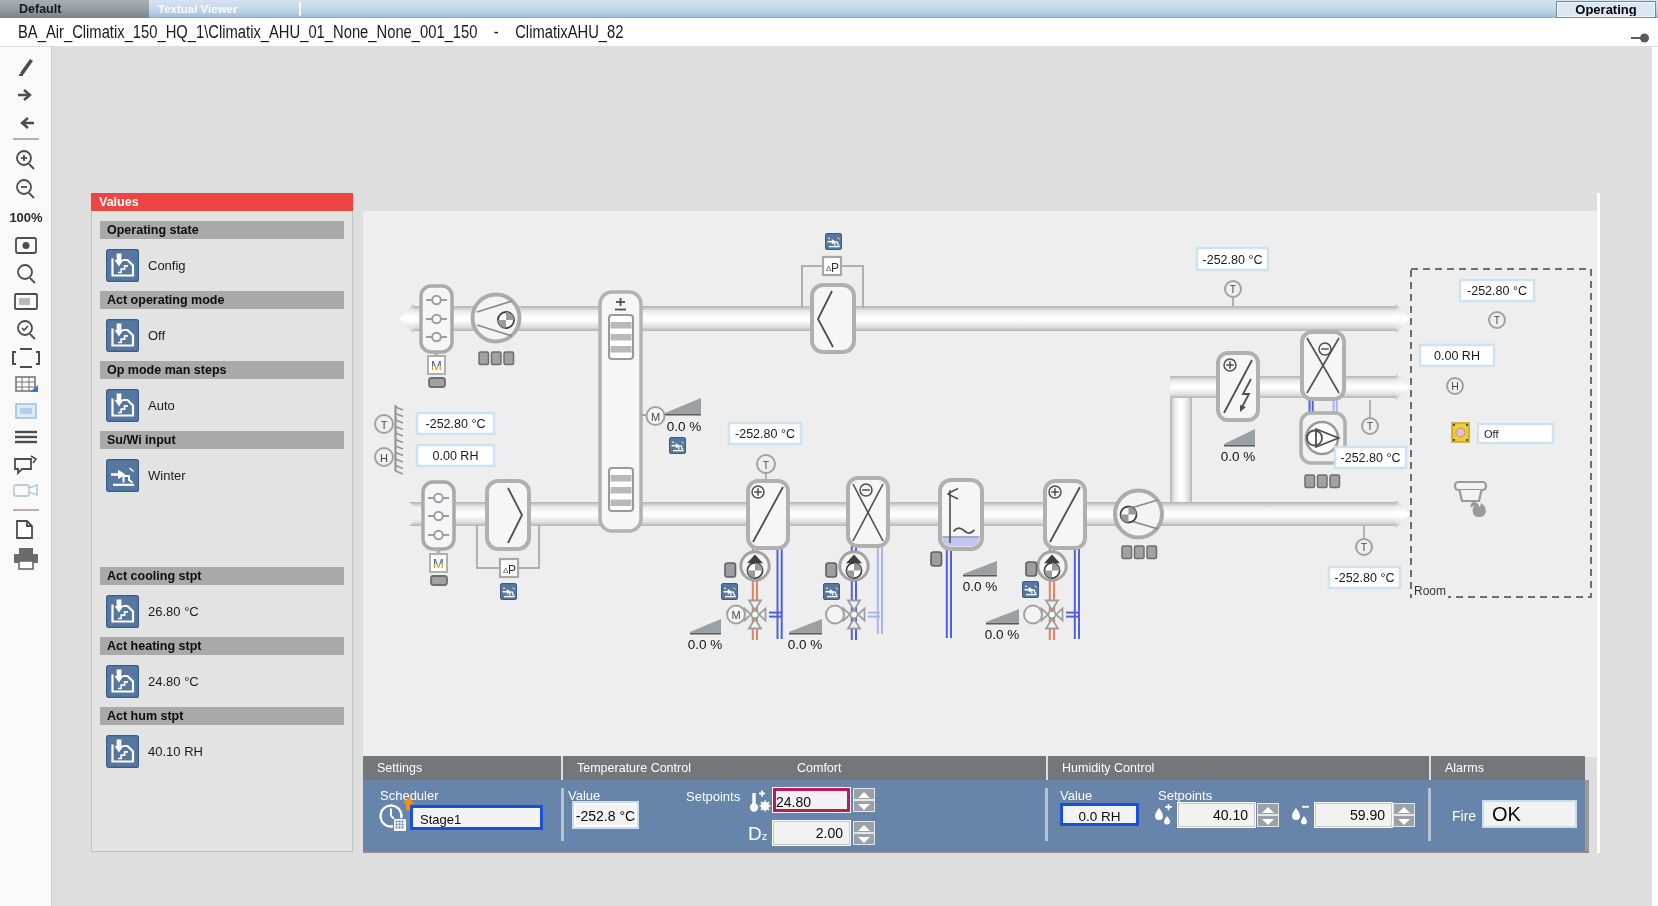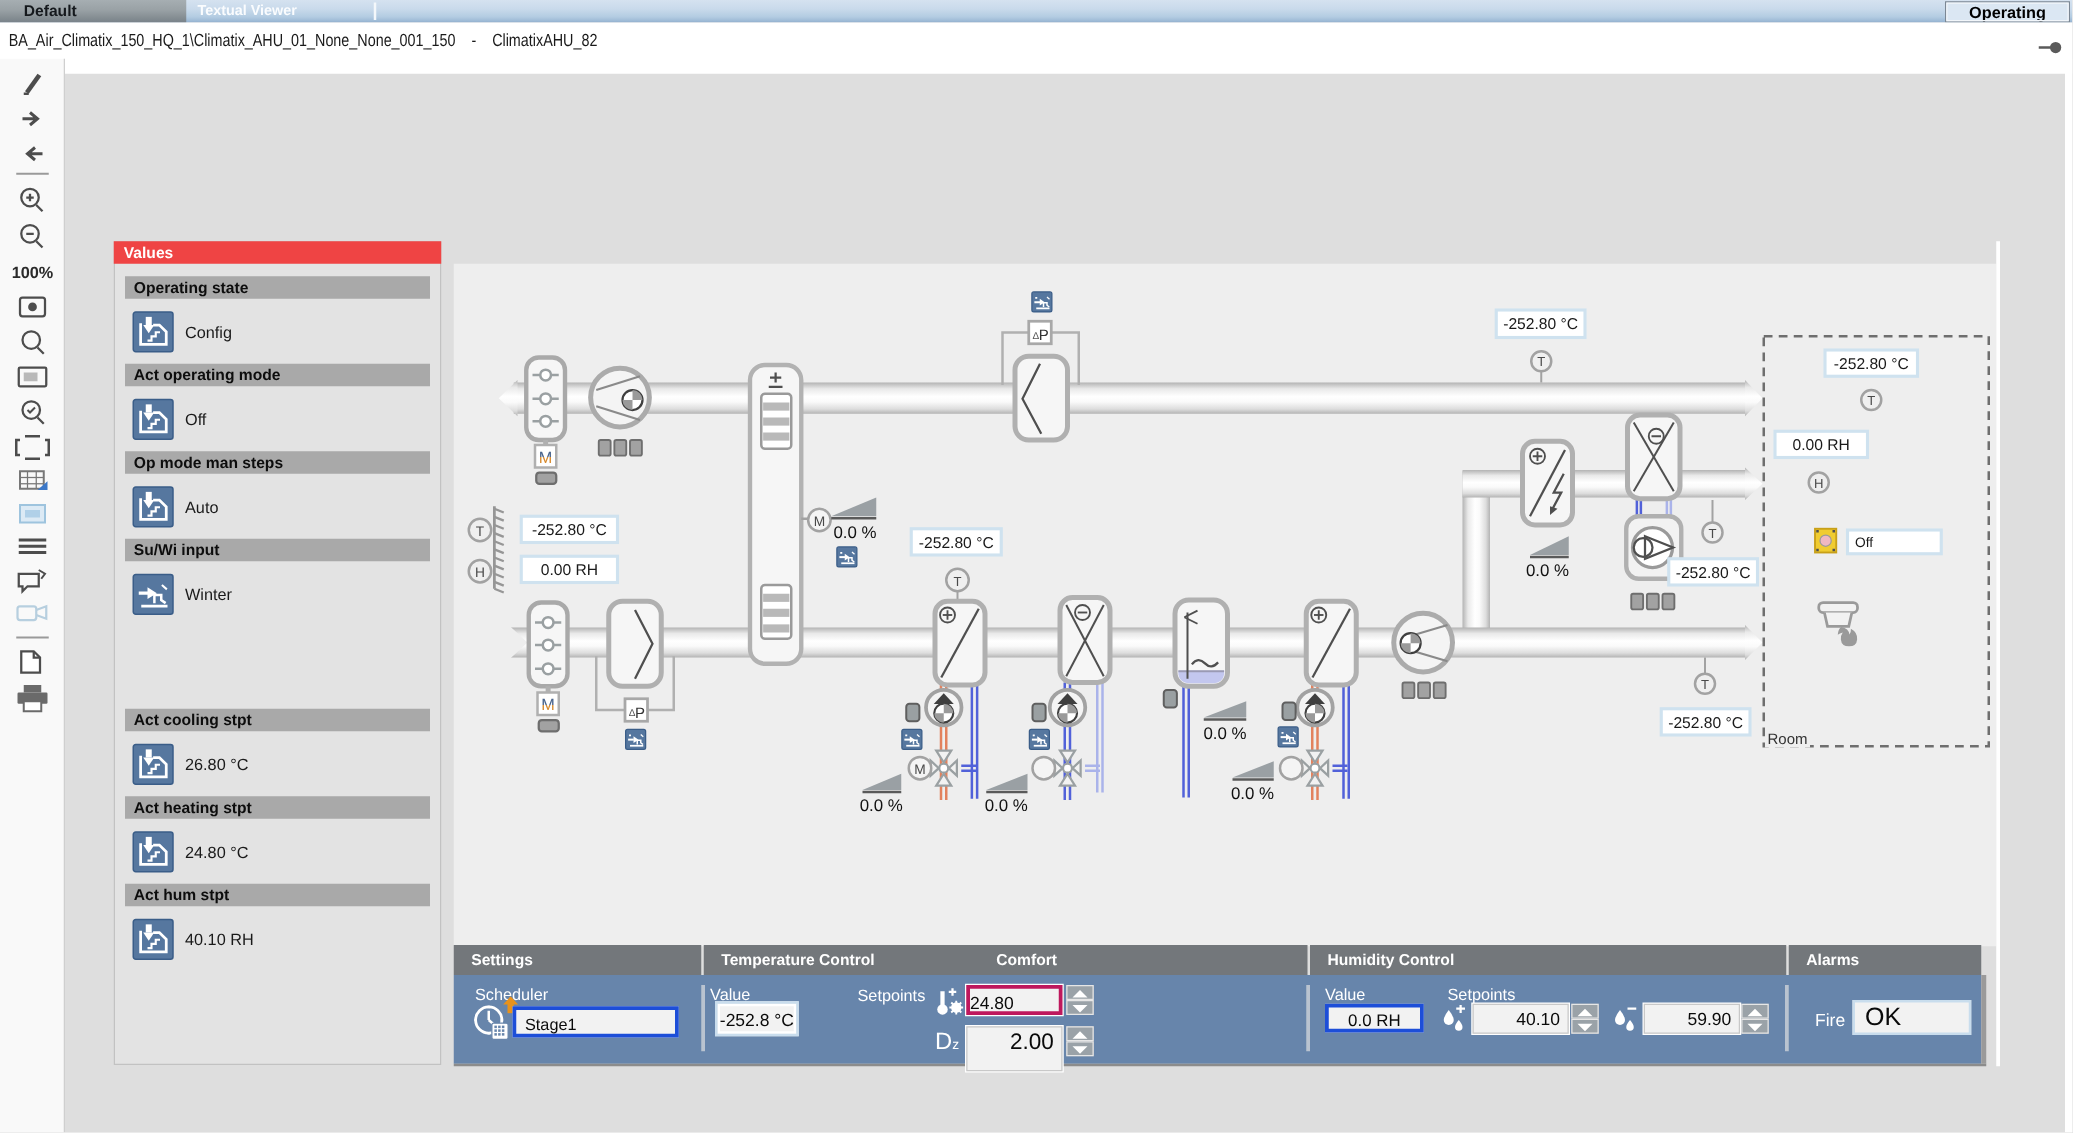--- a/index.html
+++ b/index.html
@@ -6,32 +6,32 @@
 *{box-sizing:border-box}
 .page{position:relative;width:1658px;height:906px;background:#dedede;font-family:"Liberation Sans",sans-serif;overflow:hidden}
 .abs{position:absolute}
 
 .tabbar{position:absolute;top:0;left:0;width:1658px;height:18px;background:linear-gradient(#d5e2f0 0%,#c9daeb 40%,#b3cce2 75%,#9cb9d5 94%,#8fabc9 100%)}
 .tabdef{position:absolute;top:0;left:0;width:149px;height:18px;background:linear-gradient(#a6aeb2 0%,#99a1a5 45%,#848d92 80%,#78828a 100%);color:#15191d;font-weight:bold;font-size:12.5px;line-height:18px;padding-left:19px}
 .tabtv{position:absolute;top:0;left:158px;color:#fafcfe;font-weight:bold;font-size:11.5px;line-height:19px}
 .tabsep{position:absolute;top:2px;left:299px;width:2px;height:14px;background:#f4f8fb}
 .opbtn{position:absolute;top:1px;left:1556px;width:100px;height:17px;background:#dbe7f3;border:1px solid #7b8794;outline:1px solid #f2f6fa;outline-offset:-2px;color:#000;font-weight:bold;font-size:13px;text-align:center;line-height:15px}
 
-.crumb{position:absolute;top:18px;left:0;width:1658px;height:41px;background:#ffffff;font-size:14px;color:#1a1a1a;line-height:29px;padding-left:7px}
+.crumb{position:absolute;top:18px;left:0;width:1658px;height:28px;background:#ffffff;font-size:18px;color:#1a1a1a;line-height:29px;padding-left:18px}
 
 .toolbar{position:absolute;top:47px;left:0;width:52px;height:859px;background:#f9f9f9;border-right:1px solid #cfcfcf}
 .rstrip{position:absolute;top:47px;left:1652px;width:6px;height:859px;background:#ffffff}
 
 .phead{position:absolute;background:#ef4444;color:#fff;font-weight:bold;font-size:12.5px;line-height:18px;padding-left:8px;height:18px}
 .values{position:absolute;top:193px;left:91px;width:262px;height:659px;background:#e3e3e3;border:1px solid #c2c2c2}
 .vstrip{position:absolute;left:9px;width:244px;height:18px;background:#a9a9a9;color:#0d0d0d;font-weight:bold;font-size:12.5px;line-height:18px;padding-left:7px}
 .vlab{position:absolute;left:57px;font-size:13px;color:#1a1a1a}
 .appbody{position:absolute;top:211px;left:363px;width:1234px;height:546px;background:#eeeeee}
 
-.bhead{position:absolute;top:756px;background:#73777b;color:#fff;font-weight:bold;font-size:12.5px;line-height:24px;padding-left:14px;height:24px}
+.bhead{position:absolute;top:756px;background:#73777b;color:#fff;font-weight:normal;font-size:12.5px;line-height:24px;padding-left:14px;height:24px}
 .bbody{position:absolute;top:780px;left:363px;width:1222px;height:71px;background:#6785ab}
 .bsep{position:absolute;top:788px;width:3px;height:53px;background:#b9c3d0}
 .wlab{position:absolute;color:#fff;font-size:13px}
 .inp{position:absolute;background:#f2f2f2;border:3px solid #1d4ed8;font-size:13px;color:#0a0a0a}
 .spin{position:absolute;width:22px}
 .spin div{height:12px;background:#9aa2a8;border:1px solid #e6e6e6;position:relative}
 .spin div+div{margin-top:0px}
 .tri-up{position:absolute;left:4px;top:2.5px;width:0;height:0;border-left:6px solid transparent;border-right:6px solid transparent;border-bottom:6px solid #fff}
 .tri-dn{position:absolute;left:4px;top:3px;width:0;height:0;border-left:6px solid transparent;border-right:6px solid transparent;border-top:6px solid #fff}
 </style>
@@ -571,21 +571,21 @@
   <div class="inp" style="top:788px;left:773px;width:77px;height:24px;line-height:22px;text-align:left;padding-right:6px;font-size:14px;border:3px solid #be185d;box-shadow:0 0 0 1px #fff">24.80</div>
   <div class="spin" style="top:788px;left:853px">
       <div>
         <span class="tri-up"></span>
       </div>
       <div>
         <span class="tri-dn"></span>
       </div>
     </div>
   <div class="wlab" style="top:823px;left:748px;font-size:19px">D<span style="font-size:11px">z</span></div>
-  <div class="inp" style="top:821px;left:773px;width:77px;height:36px;line-height:22px;text-align:right;padding-right:6px;font-size:18px;border:1px solid #c8c8c8;box-shadow:0 0 0 1px #fff">2.00</div>
+  <div class="inp" style="top:821px;left:773px;width:77px;height:24px;line-height:22px;text-align:right;padding-right:6px;font-size:14px;border:1px solid #c8c8c8;box-shadow:0 0 0 1px #fff">2.00</div>
   <div class="spin" style="top:821px;left:853px">
       <div>
         <span class="tri-up"></span>
       </div>
       <div>
         <span class="tri-dn"></span>
       </div>
     </div>
   <div class="wlab" style="top:788px;left:1060px">Value</div>
   <div class="inp" style="top:803px;left:1060px;width:79px;height:23px;line-height:21px;text-align:center;font-size:13.5px">0.0 RH</div>

